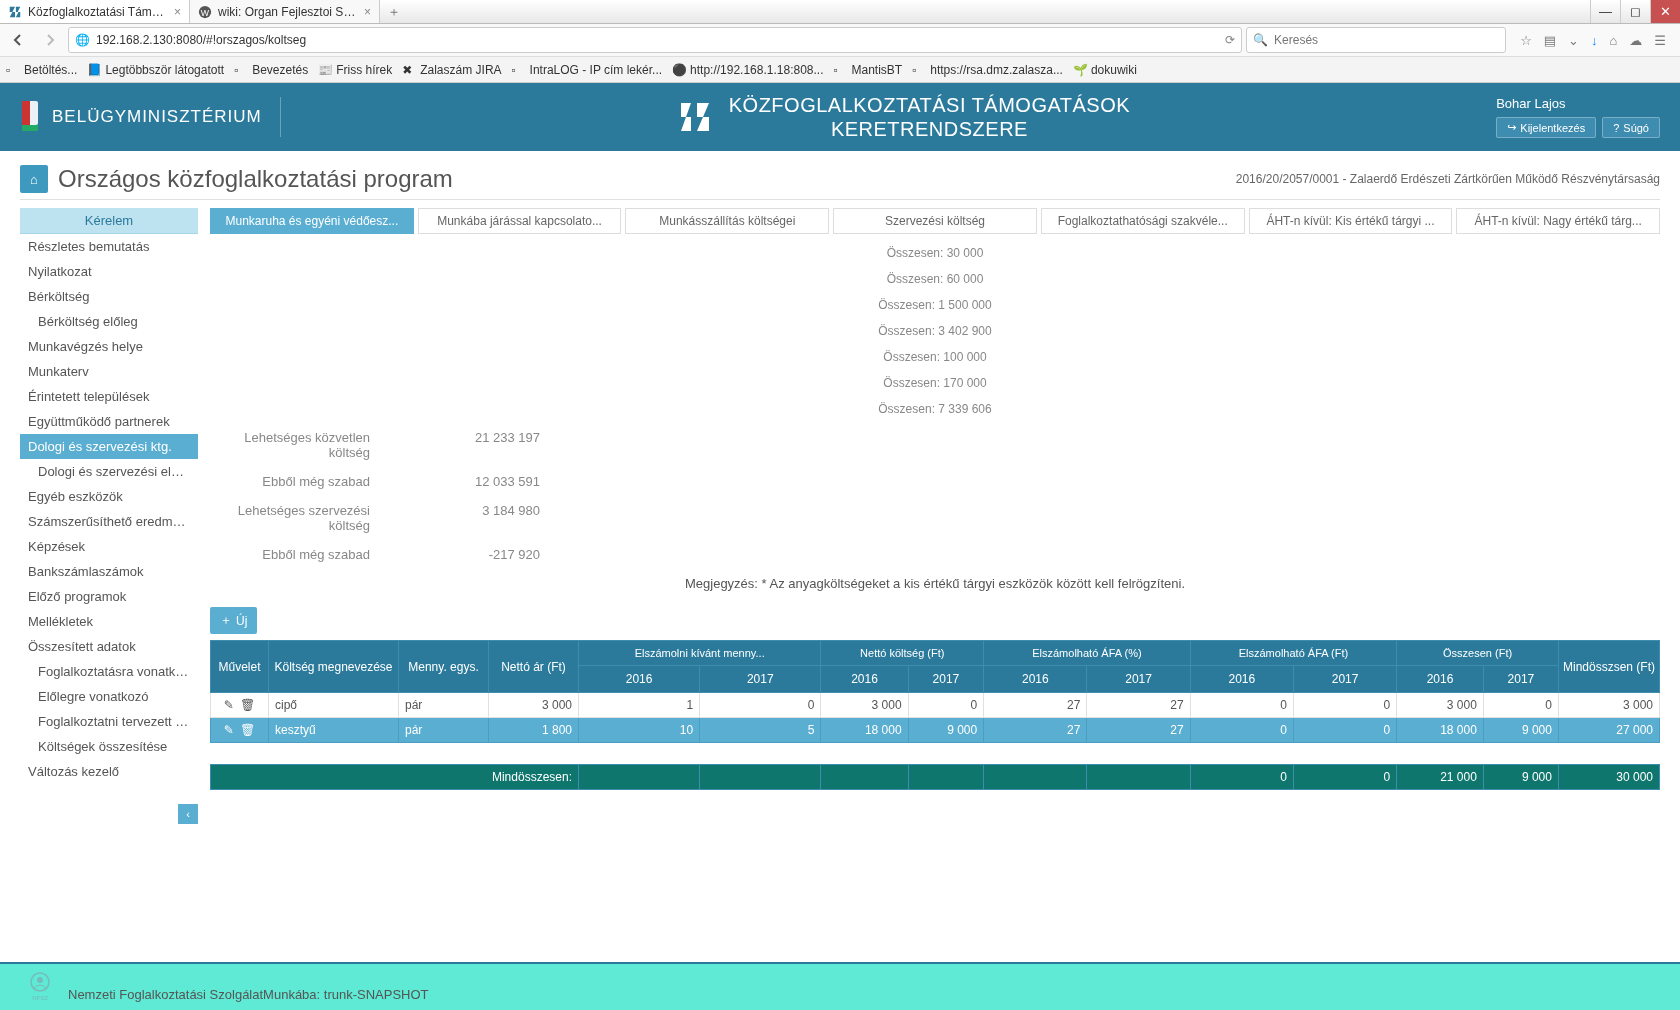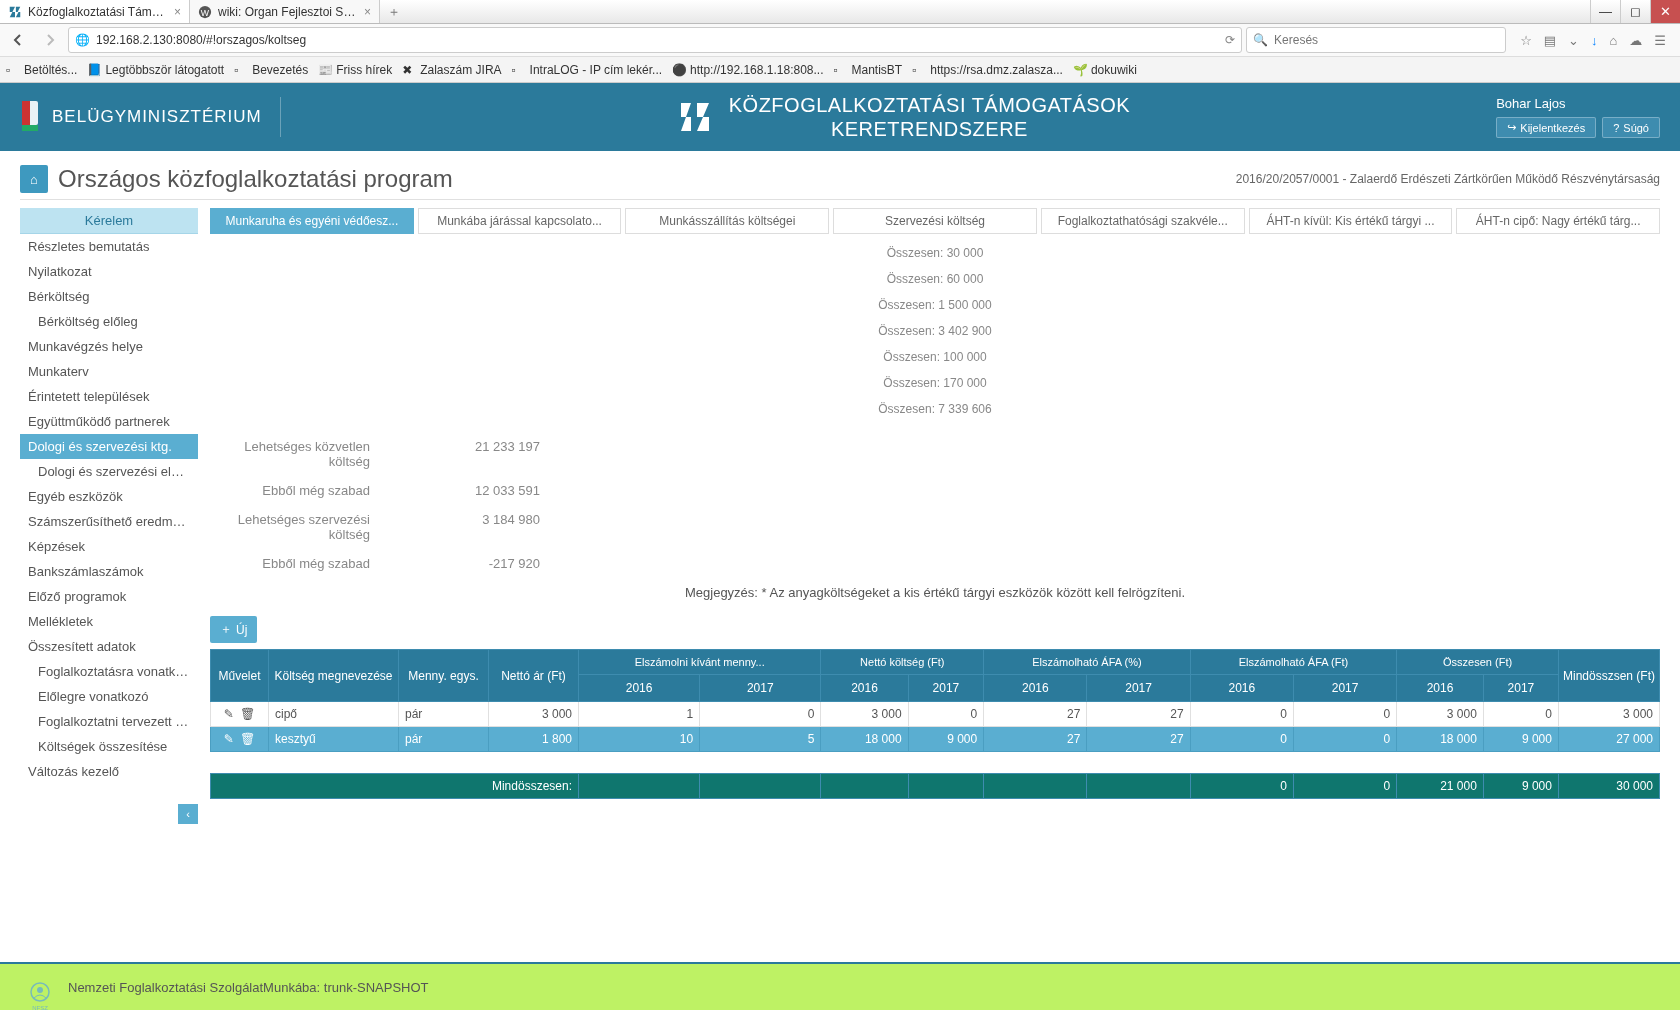--- a/index.html
+++ b/index.html
@@ -66,21 +66,21 @@
 .main { flex: 1; padding-left: 12px; min-width: 0; }
 
 
 .cost-tabs { display: flex; gap: 4px; margin-bottom: 8px; }
 .cost-tab { flex: 1; border: 1px solid #ddd; background: #fff; text-align: center; padding: 5px 4px; font-size: 12px; color: #666; cursor: pointer; white-space: nowrap; overflow: hidden; text-overflow: ellipsis; }
 .cost-tab.active { background: #5aaed1; color: #fff; border-color: #5aaed1; }
 
 .sum-row { display: flex; gap: 4px; margin-bottom: 4px; flex-direction: column; }
 .sum-cell { flex: 1; text-align: center; font-size: 12px; color: #888; padding: 4px; white-space: nowrap; overflow: hidden; }
 
-.stats { margin-top: 19px; }
+.stats { margin-top: 10px; }
 .stat-row { display: flex; margin-bottom: 14px; }
 .stat-label { width: 190px; text-align: right; font-size: 13px; color: #888; padding-right: 30px; }
 .stat-value { width: 140px; text-align: right; font-size: 13px; color: #888; }
 
 .note { text-align: center; font-size: 13px; color: #555; margin: 12px 0 16px; }
 
 .btn-new { background: #5aaed1; color: #fff; border: none; padding: 5px 10px; font-size: 12px; border-radius: 2px; cursor: pointer; display: inline-flex; align-items: center; gap: 4px; margin-bottom: 6px; }
 
 
 table.data { width: 100%; border-collapse: collapse; font-size: 12px; }
@@ -88,21 +88,21 @@
 table.data th.group { font-size: 11px; }
 table.data td { border: 1px solid #e0e0e0; padding: 5px 6px; text-align: right; color: #555; }
 table.data td.txt { text-align: left; }
 table.data td.ops { text-align: center; }
 table.data tr.sel td { background: #5aaed1; color: #fff; border-color: #4a9ec1; }
 table.data tr.gap td { height: 22px; border: none; }
 table.data tr.total td { background: #0f766e; color: #fff; border-color: #3e8caf; }
 .row-icon { cursor: pointer; margin: 0 3px; }
 
 
-.footer { position: fixed; bottom: 0; left: 0; right: 0; height: 48px; border-top: 2px solid #2b7a9b; background: #bef264; display: flex; align-items: flex-start; padding: 16px 24px; font-size: 13px; color: #555; }
+.footer { position: fixed; bottom: 0; left: 0; right: 0; height: 48px; border-top: 2px solid #2b7a9b; background: #5eead4; display: flex; align-items: flex-end; padding: 8px 24px; font-size: 13px; color: #555; }
 .footer-logo { width: 32px; height: 32px; margin-right: 12px; }
 .footer-mid { flex: 1; text-align: center; }
 .footer-mid a { color: #2b7a9b; text-decoration: none; }
 </style>
 </head>
 <body>
 
 <div class="window-chrome">
   <div class="wc-tab active">
     <span class="wc-favicon"><svg viewBox="0 0 16 16">
@@ -276,21 +276,21 @@
     </div>
 
     <div class="main">
       <div class="cost-tabs">
         <div class="cost-tab active">Munkaruha és egyéni védőesz...</div>
         <div class="cost-tab">Munkába járással kapcsolato...</div>
         <div class="cost-tab">Munkásszállítás költségei</div>
         <div class="cost-tab">Szervezési költség</div>
         <div class="cost-tab">Foglalkoztathatósági szakvéle...</div>
         <div class="cost-tab">ÁHT-n kívül: Kis értékű tárgyi ...</div>
-        <div class="cost-tab">ÁHT-n cipő: Nagy értékű tárg...</div>
+        <div class="cost-tab">ÁHT-n kívül: Nagy értékű tárg...</div>
       </div>
       <div class="sum-row">
         <div class="sum-cell">Összesen: 30 000</div>
         <div class="sum-cell">Összesen: 60 000</div>
         <div class="sum-cell">Összesen: 1 500 000</div>
         <div class="sum-cell">Összesen: 3 402 900</div>
         <div class="sum-cell">Összesen: 100 000</div>
         <div class="sum-cell">Összesen: 170 000</div>
         <div class="sum-cell">Összesen: 7 339 606</div>
       </div>

